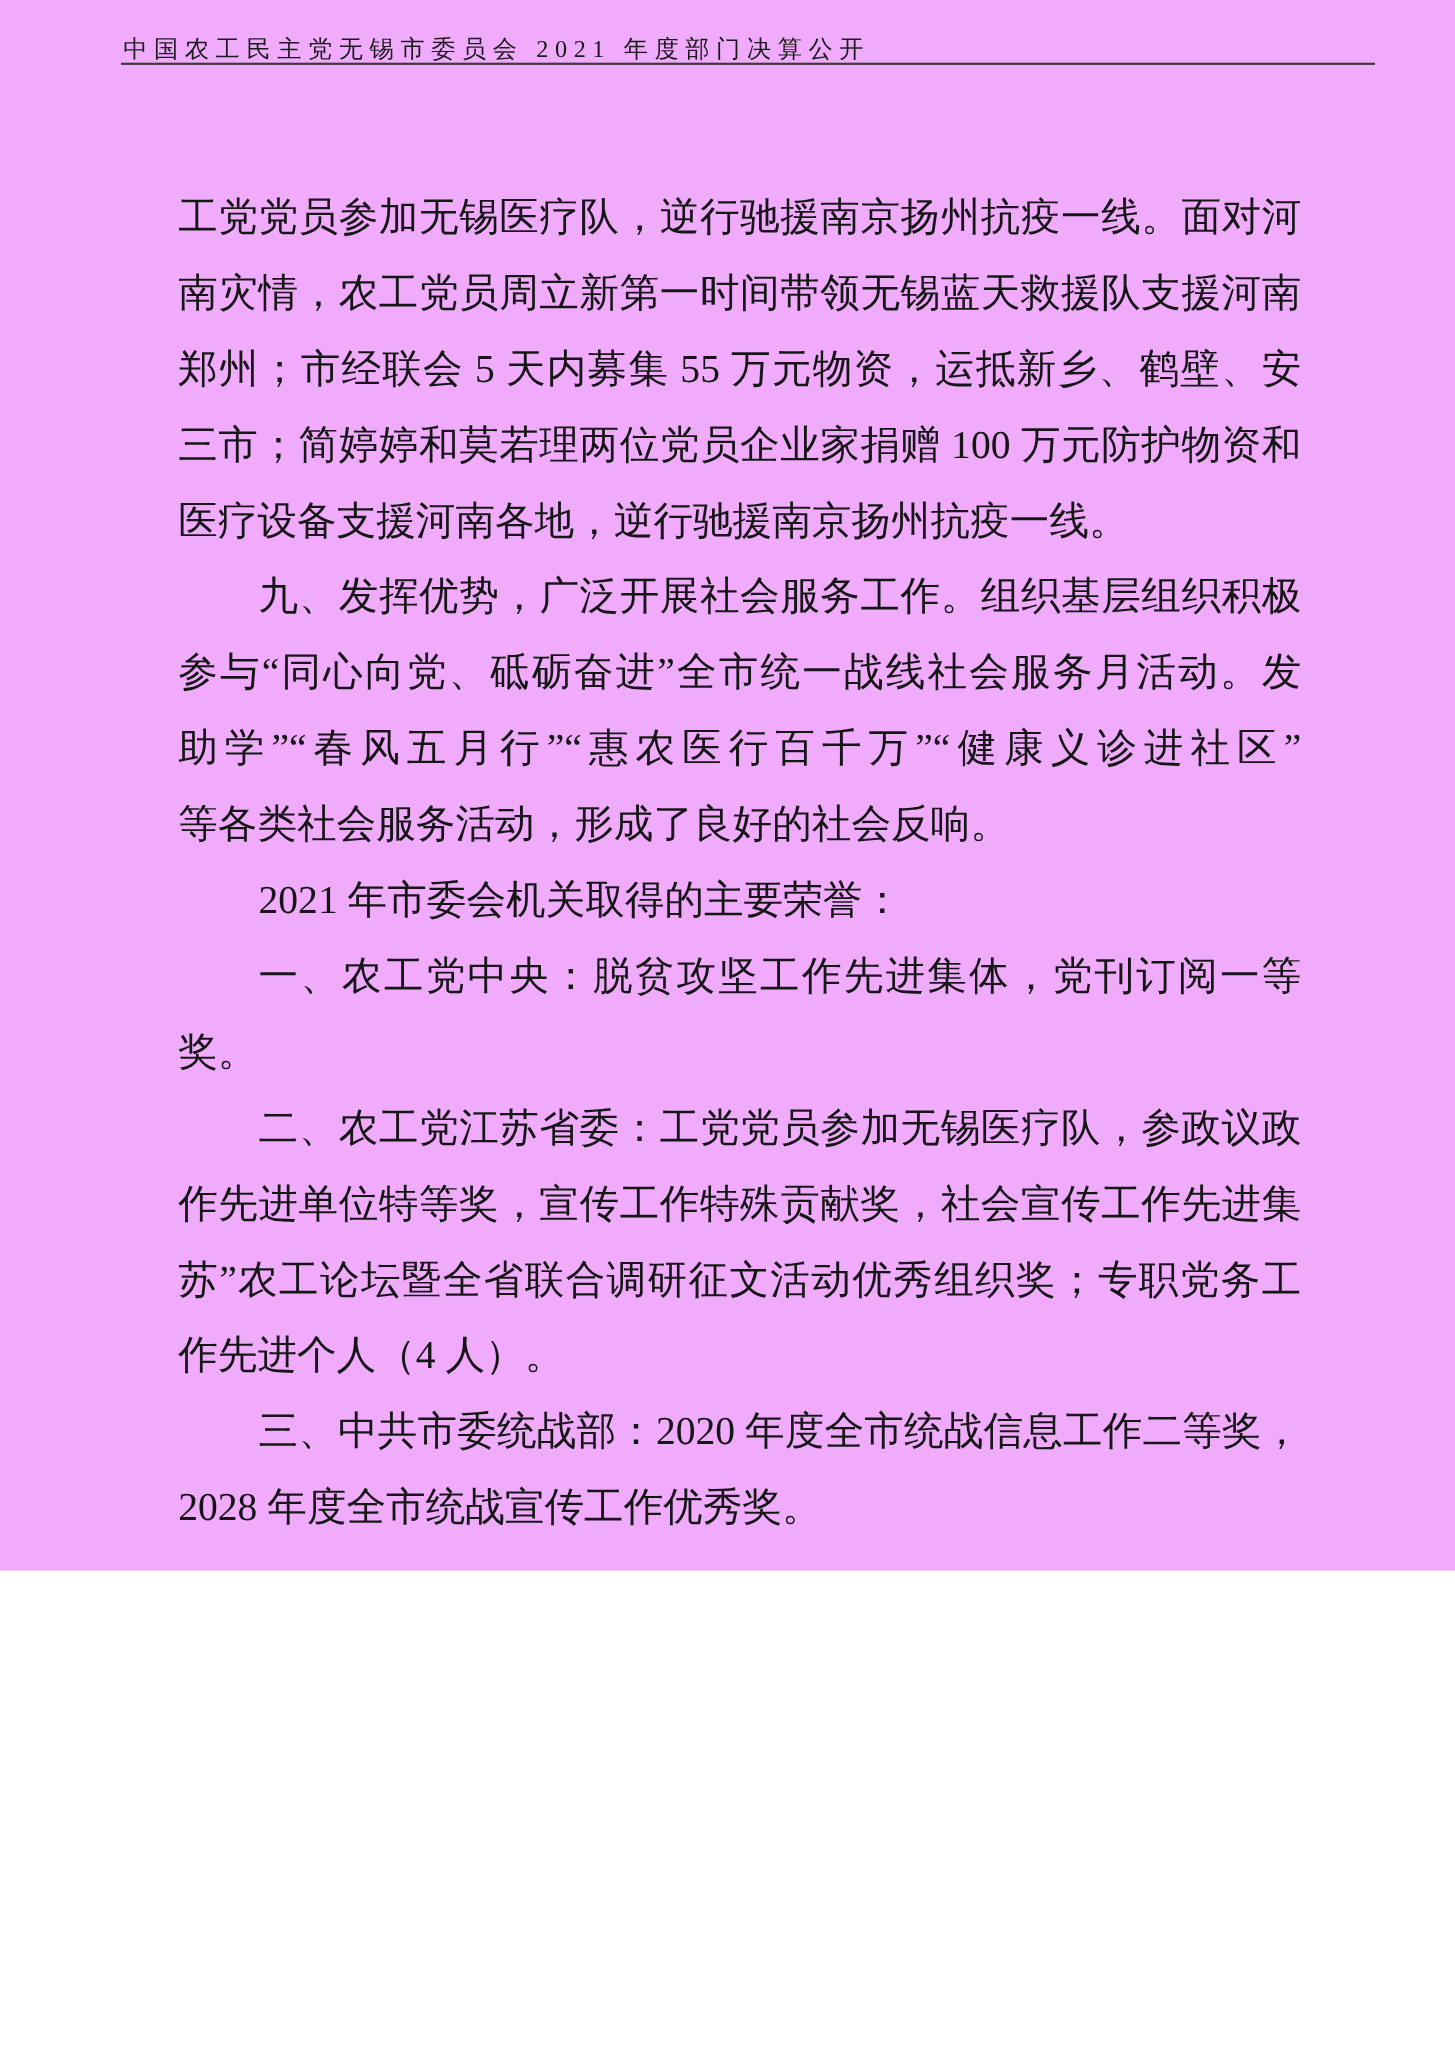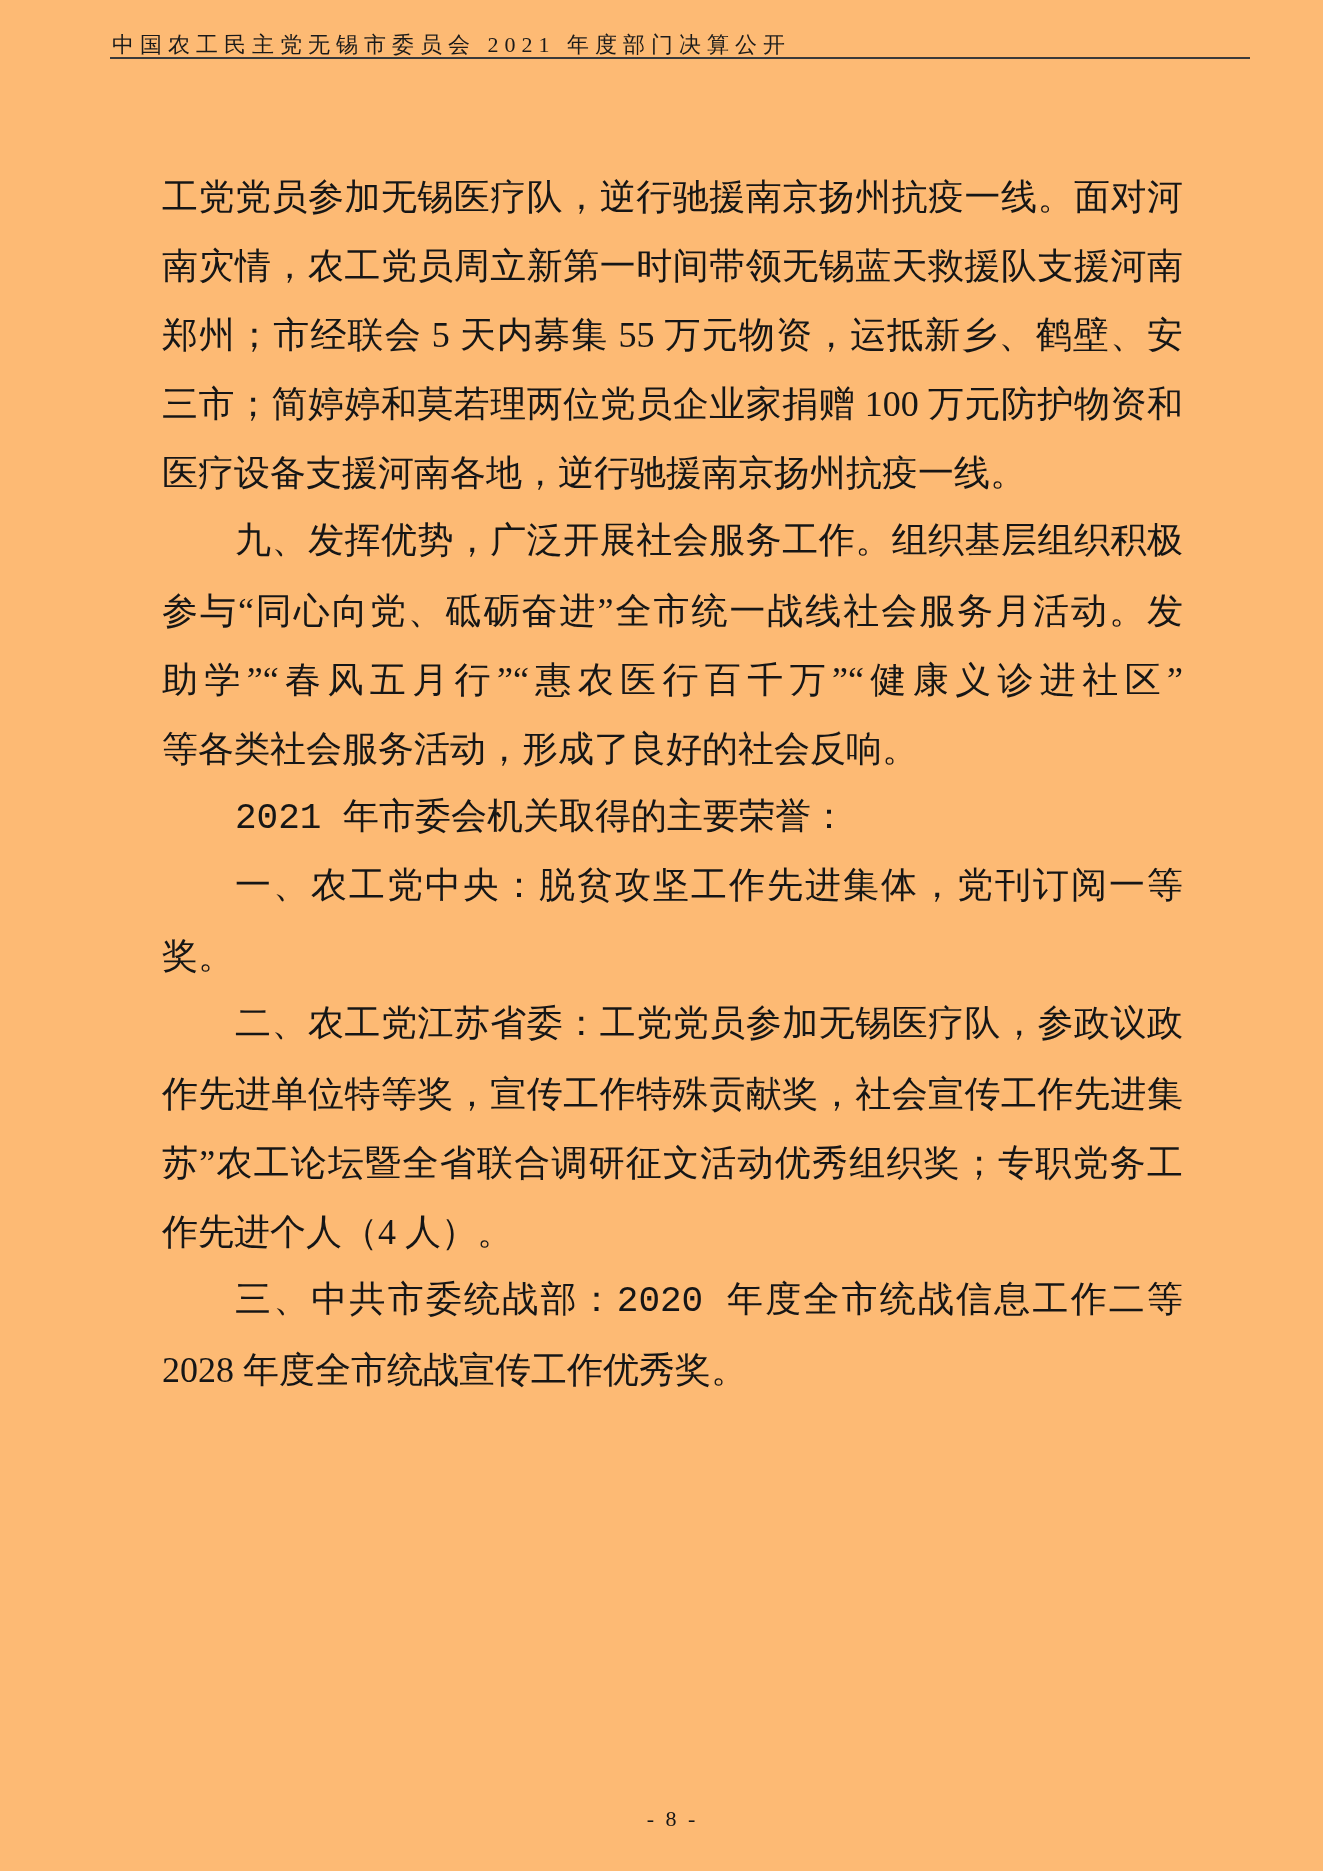--- a/index.html
+++ b/index.html
@@ -3,22 +3,22 @@
 <meta charset="utf-8">
 <style>
   html, body {
     margin: 0;
     padding: 0;
     background: #ffffff;
   }
   .page {
     position: relative;
     width: 1323px;
-    height: 1871px;
-    background: #fdba74;
+    height: 1428px;
+    background: #f0abfc;
     overflow: hidden;
     font-family: "Liberation Serif", "DejaVu Serif", serif;
     color: #1a1a1a;
   }
   
   .doc-header-title {
     position: absolute;
     left: 112px;
     top: 30px;
     font-size: 22px;
@@ -50,21 +50,20 @@
   }
   .line.fill {
     white-space: normal;
     text-align: justify;
     text-align-last: justify;
     text-justify: inter-character;
     overflow: hidden;
   }
   .line.indent {
     padding-left: 73px;
-    font-family: Liberation Mono, monospace;
   }
   
   .doc-footer {
     position: absolute;
     left: 162px;
     top: 1806px;
     width: 1021px;
     text-align: center;
     font-size: 22px;
     letter-spacing: 3px;

